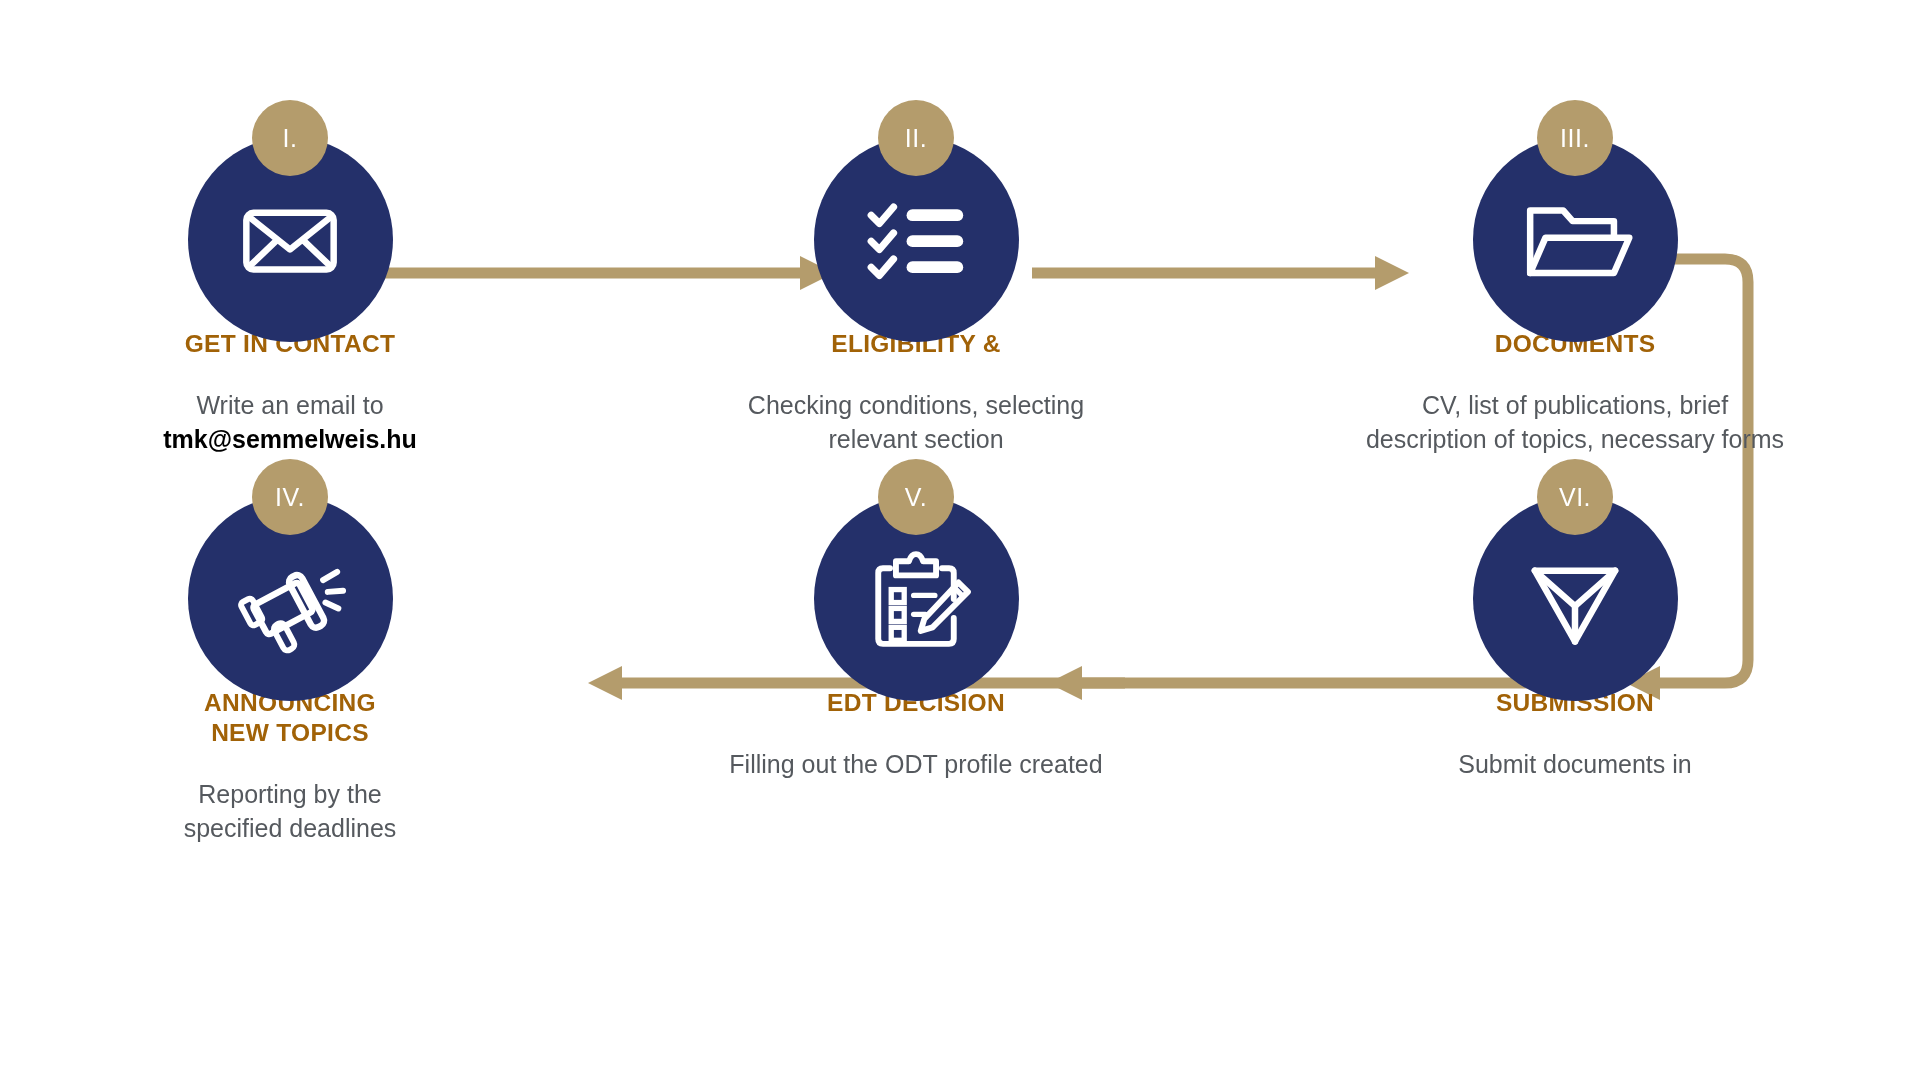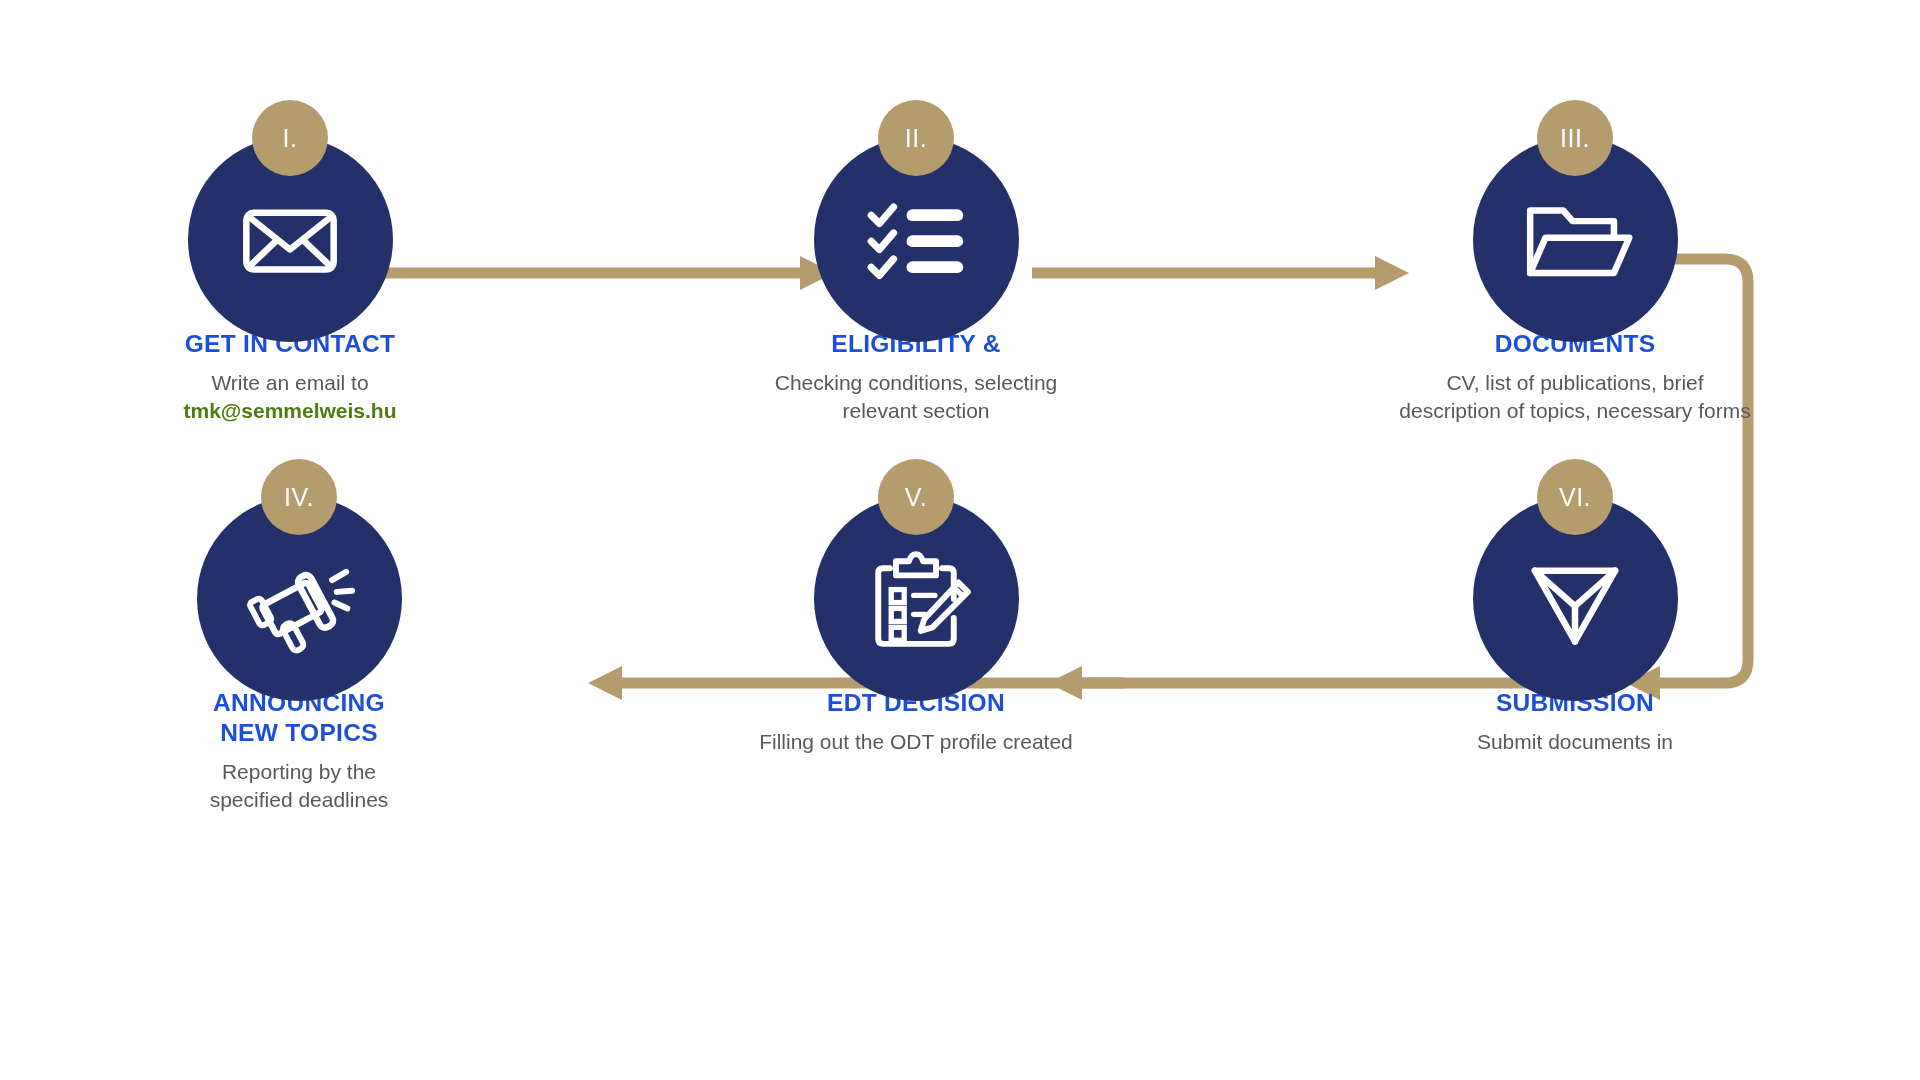--- a/index.html
+++ b/index.html
@@ -80,35 +80,35 @@
   }
   .icon-holder svg {
     width: 100%;
     height: 100%;
     display: block;
   }
   .step-title {
     margin-top: 24px;
     font-size: 24.5px;
     font-weight: bold;
-    color: #1d4ed8;
+    color: #a16207;
     letter-spacing: 0.3px;
     line-height: 1.22;
     text-transform: uppercase;
   }
   .step-desc {
-    margin-top: 10px;
-    font-size: 21px;
+    margin-top: 30px;
+    font-size: 25px;
     font-weight: 400;
     color: #55595e;
     line-height: 1.35;
   }
   .step-desc .bold-line {
     font-weight: bold;
-    color: #4d7c0f;
+    color: #000000;
     text-align: center;
   }
   .row-top .step { top: 100px; }
   .row-bottom .step { top: 459px; }
 </style>
 </head>
 <body>
 
 <div id="flow">
 
@@ -206,21 +206,21 @@
       <div class="step-desc">
         <div>CV, list of publications, brief</div>
         <div>description of topics, necessary forms</div>
       </div>
     </div>
 
   </div>
 
   <div class="row-bottom">
 
-    <div class="step" style="left:129px;">
+    <div class="step" style="left:120px;">
       <div class="circle-wrap">
         <div class="badge">IV.</div>
         <div class="main-circle">
           <div class="icon-holder">
             <svg viewBox="0 0 100 100">
               <rect x="22" y="44" width="44" height="28" rx="3" transform="rotate(-28 44 58)" fill="none" stroke="#ffffff" stroke-width="5.5" stroke-linejoin="round"></rect>
               <rect x="58" y="28" width="12" height="48" rx="5" transform="rotate(-28 64 52)" fill="none" stroke="#ffffff" stroke-width="5.5" stroke-linejoin="round"></rect>
               <rect x="12" y="50" width="11" height="22" rx="3" transform="rotate(-28 17.5 61)" fill="none" stroke="#ffffff" stroke-width="5" stroke-linejoin="round"></rect>
               <rect x="40" y="70" width="10" height="24" rx="4" transform="rotate(-28 45 82)" fill="none" stroke="#ffffff" stroke-width="5" stroke-linejoin="round"></rect>
               <path d="M78 34 L90 27" fill="none" stroke="#ffffff" stroke-width="5" stroke-linecap="round"></path>

